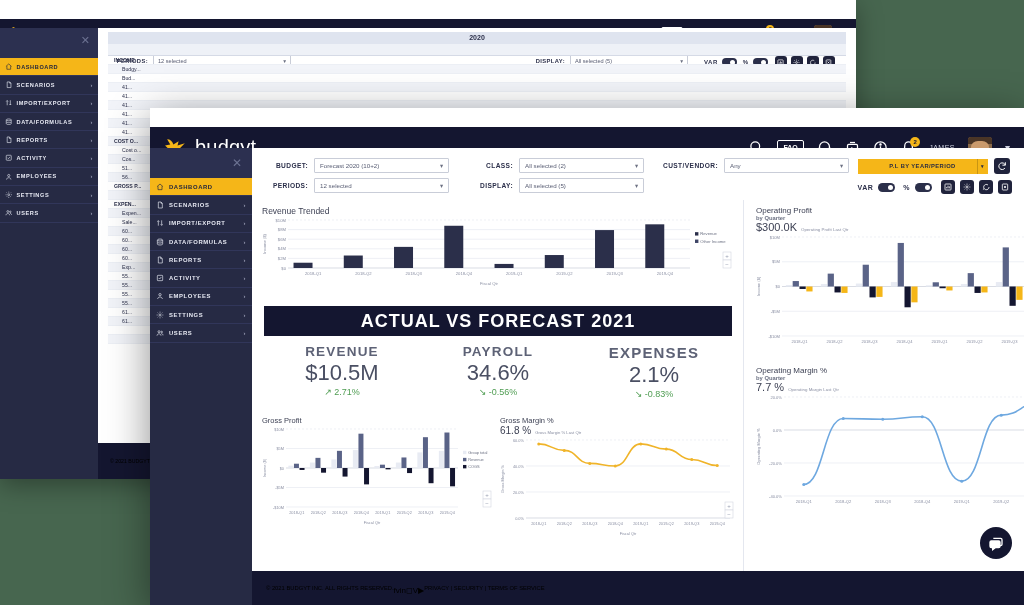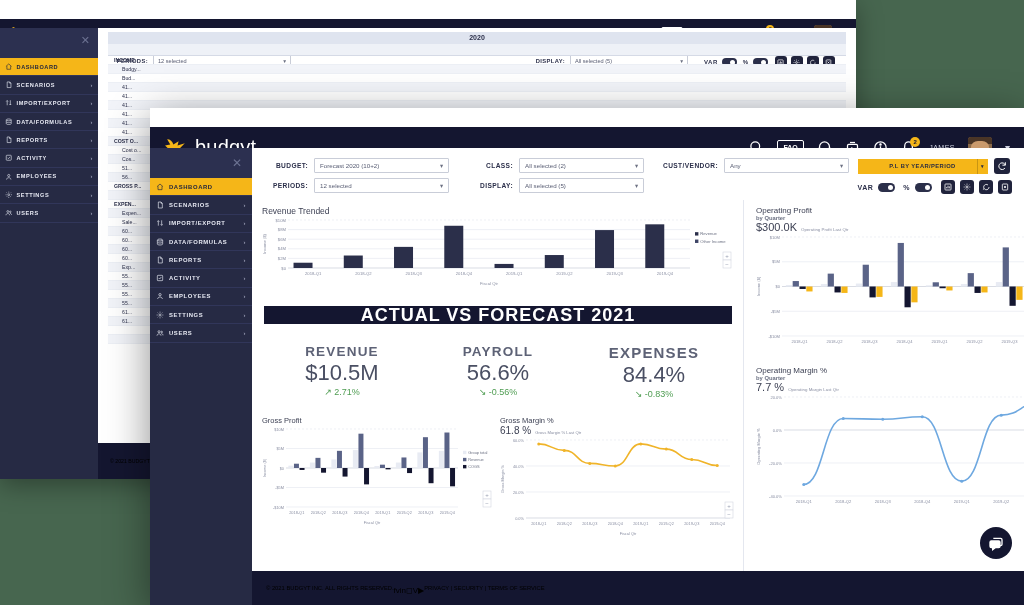--- a/index.html
+++ b/index.html
@@ -771,36 +771,36 @@
                 <rect x="433" y="16.16" width="3.4" height="3.4" fill="#2b2f4a"></rect>
                 <text x="438.2" y="19.36" font-size="4.2" fill="#6c7183" font-family="Liberation Sans, sans-serif">Revenue</text>
                 <rect x="433" y="23.56" width="3.4" height="3.4" fill="#3f4566"></rect>
                 <text x="438.2" y="26.759999999999998" font-size="4.2" fill="#6c7183" font-family="Liberation Sans, sans-serif">Other Income</text>
                 <rect x="461" y="36" width="8" height="8" fill="#fff" stroke="#d3d6e0" stroke-width="0.6"></rect>
                 <text x="465" y="42" text-anchor="middle" font-size="6" fill="#9aa0b2" font-family="Liberation Sans, sans-serif">+</text>
                 <rect x="461" y="44" width="8" height="8" fill="#fff" stroke="#d3d6e0" stroke-width="0.6"></rect>
                 <text x="465" y="50" text-anchor="middle" font-size="6" fill="#9aa0b2" font-family="Liberation Sans, sans-serif">−</text>
               </svg></div>
 
-          <div class="banner" style="position:absolute;left:12px;top:106px;width:468px;height:18px;font-size:18px">ACTUAL VS FORECAST 2021</div>
+          <div class="banner" style="position:absolute;left:12px;top:106px;width:468px;height:30px;font-size:18px">ACTUAL VS FORECAST 2021</div>
 
           <div class="kpis" style="position:absolute;left:12px;top:144px;width:468px" id="kpi-row">
               <div class="kpi">
                 <div class="kpi-label" style="font-size:13.5px">REVENUE</div>
                 <div class="kpi-value" style="font-size:22px;margin-top:1px">$10.5M</div>
                 <div class="kpi-delta" style="font-size:9px;margin-top:1px"><span>↗</span> 2.71%</div>
               </div>
               <div class="kpi">
                 <div class="kpi-label" style="font-size:13.5px">PAYROLL</div>
-                <div class="kpi-value" style="font-size:22px;margin-top:1px">56.6%</div>
+                <div class="kpi-value" style="font-size:22px;margin-top:1px">34.6%</div>
                 <div class="kpi-delta" style="font-size:9px;margin-top:1px"><span>↘</span> -0.56%</div>
               </div>
               <div class="kpi">
                 <div class="kpi-label" style="font-size:15px">EXPENSES</div>
-                <div class="kpi-value" style="font-size:22px;margin-top:1px">84.4%</div>
+                <div class="kpi-value" style="font-size:22px;margin-top:1px">2.1%</div>
                 <div class="kpi-delta" style="font-size:9px;margin-top:1px"><span>↘</span> -0.83%</div>
               </div>
             </div>
 
           <div id="chart-gross-profit" style="position:absolute;left:10px;top:216px;width:232px;height:122px"><div>
                 <div class="card-title" style="font-size:7.5px">Gross Profit</div>
               </div><svg width="232" height="100" viewBox="0 0 232 100">
                 <line x1="24" x2="196" y1="82" y2="82" stroke="#e6e9f1" stroke-width="0.7" stroke-dasharray="0"></line>
                 <text x="22" y="83.6" text-anchor="end" font-size="3.9" fill="#8a8fa3" font-family="Liberation Sans, sans-serif">-$10M</text>
                 <line x1="24" x2="196" y1="62.5" y2="62.5" stroke="#e6e9f1" stroke-width="0.7" stroke-dasharray="0"></line>

